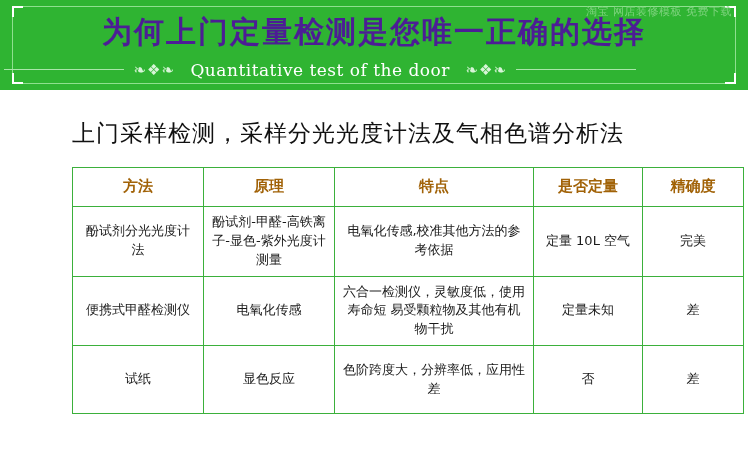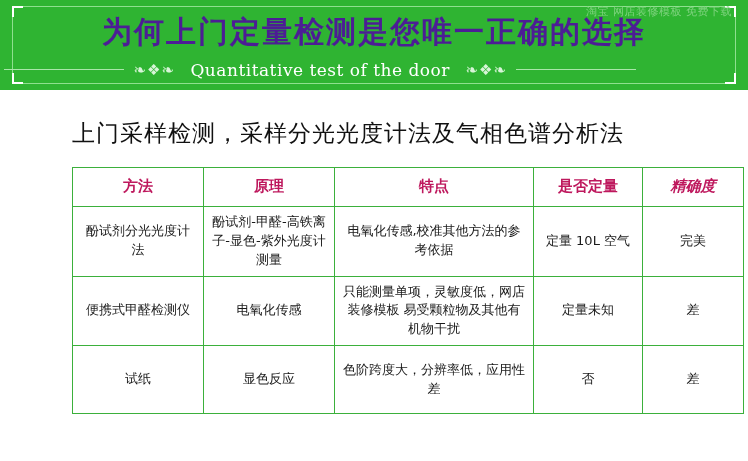--- a/index.html
+++ b/index.html
@@ -123,30 +123,30 @@
     vertical-align: middle;
     padding: 6px 7px;
     font-size: 13px;
     line-height: 1.45;
     color: #1a1a1a;
     font-family: "DejaVu Sans", "Liberation Sans", sans-serif;
   }
   table.spec thead th {
     font-size: 15px;
     font-weight: bold;
-    color: #be185d;
+    color: #a16207;
     height: 30px;
     padding: 4px 6px;
   }
   table.spec tbody tr { height: 68px; }
   .c-method { width: 118px; }
   .c-principle { width: 118px; }
   .c-feature { width: 186px; margin-top: 29px; }
   .c-quant { width: 96px; }
-  .c-accuracy { width: 88px; font-style: italic; }
+  .c-accuracy { width: 88px; }
 
   .row-highlight td { color: #17a017; }
   .cell-left-pad { padding-left: 10px; padding-right: 10px; }
 </style>
 </head>
 <body>
 
 <div class="banner">
   <div class="banner-inner"></div>
   <div class="corner-tick ct-tl"></div>
@@ -184,21 +184,21 @@
       <tr class="row-highlight">
         <td class="cell-left-pad">酚试剂分光光度计法</td>
         <td class="cell-left-pad">酚试剂-甲醛-高铁离子-显色-紫外光度计测量</td>
         <td class="cell-left-pad">电氧化传感,校准其他方法的参考依据</td>
         <td>定量 10L 空气</td>
         <td>完美</td>
       </tr>
       <tr>
         <td class="cell-left-pad">便携式甲醛检测仪</td>
         <td class="cell-left-pad">电氧化传感</td>
-        <td class="cell-left-pad">只能测量单项，灵敏度低，网店装修模板 易受颗粒物及其他有机物干扰</td>
+        <td class="cell-left-pad">六合一检测仪，灵敏度低，使用寿命短 易受颗粒物及其他有机物干扰</td>
         <td>定量未知</td>
         <td>差</td>
       </tr>
       <tr>
         <td class="cell-left-pad">试纸</td>
         <td class="cell-left-pad">显色反应</td>
         <td class="cell-left-pad">色阶跨度大，分辨率低，应用性差</td>
         <td>否</td>
         <td>差</td>
       </tr>

